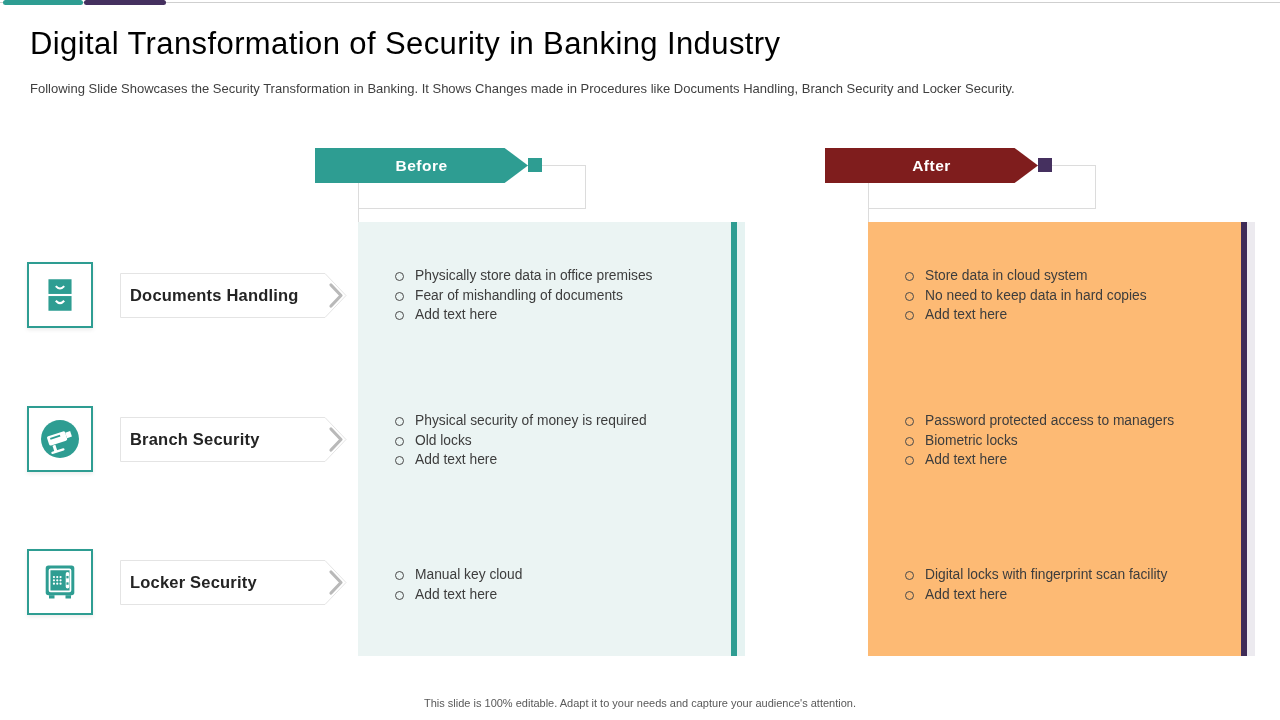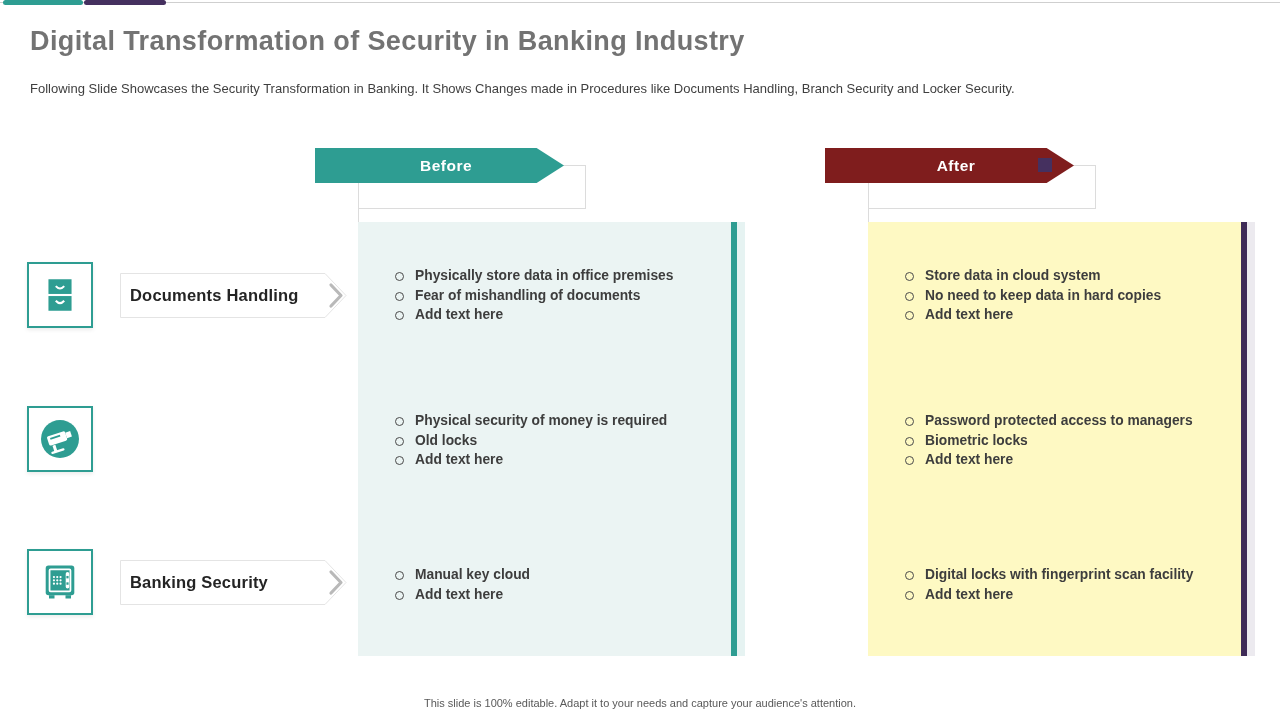--- a/index.html
+++ b/index.html
@@ -6,52 +6,52 @@
   .stage{position:relative;width:1280px;height:720px;background:#ffffff;overflow:hidden;
          font-family:"Liberation Sans","DejaVu Sans",sans-serif;}
 
   
   .top-hairline{position:absolute;top:2px;left:0;width:1280px;height:1px;background:#cfcfcf;}
   .top-seg{position:absolute;top:0;height:5px;border-radius:3px;}
   .top-seg.teal{left:3px;width:80px;background:#2E9D92;}
   .top-seg.purple{left:84px;width:82px;background:#45305F;}
 
   
-  .title{position:absolute;left:30px;top:26px;font-size:27px;font-weight:700;color:#737373;
+  .title{position:absolute;left:30px;top:26px;font-size:31px;font-weight:400;color:#000000;
          letter-spacing:.4px;white-space:nowrap;}
   .subtitle{position:absolute;left:30px;top:81px;font-size:13px;color:#3f3f3f;white-space:nowrap;}
 
   
   .connector{position:absolute;top:165px;width:226px;height:42px;border:1px solid #dcdcdc;z-index:1;}
   .connector.before{left:358px;}
   .connector.after{left:868px;}
   .connector-stub{position:absolute;top:208px;width:1px;height:14px;background:#dcdcdc;z-index:1;}
   .connector-stub.before{left:358px;}
   .connector-stub.after{left:868px;}
 
   
   .banner{position:absolute;top:148px;width:213px;height:35px;z-index:2;
           clip-path:polygon(0 0,89% 0,100% 50%,89% 100%,0 100%);
-          display:flex;align-items:center;padding-left:36px;}
+          display:flex;align-items:center;justify-content:center;}
   .banner .banner-text{width:190px;text-align:center;color:#fff;font-weight:700;font-size:15.5px;letter-spacing:.5px;}
   .banner.before{left:315px;background:#2E9D92;}
   .banner.after{left:825px;background:#7f1d1d;}
   .banner-square{position:absolute;top:158px;width:14px;height:14px;z-index:2;}
   .banner-square.before{left:528px;background:#2E9D92;}
   .banner-square.after{left:1038px;background:#45305F;}
 
   
   .panel{position:absolute;top:222px;width:379px;height:434px;box-sizing:border-box;z-index:1;}
   .panel.before{left:358px;background:#EBF4F3;border-right:6px solid #2E9D92;
                 box-shadow:8px 0 0 rgba(46,157,146,.12);}
-  .panel.after{left:868px;background:#fef9c3;border-right:6px solid #3F2B57;
+  .panel.after{left:868px;background:#fdba74;border-right:6px solid #3F2B57;
                box-shadow:8px 0 0 rgba(69,48,95,.10);}
   .bullets{position:absolute;left:0;right:10px;margin:0;padding:0 0 0 34px;list-style:none;}
   .bullets.g0{top:44px;} .bullets.g1{top:189px;} .bullets.g2{top:343px;}
-  .bullets li{position:relative;padding-left:23px;font-size:13.8px;line-height:19.5px;color:#3d3d3d;font-weight:bold;}
+  .bullets li{position:relative;padding-left:23px;font-size:13.8px;line-height:19.5px;color:#3d3d3d;}
   .bullets li::before{content:"";position:absolute;left:3px;top:6px;width:7px;height:7px;
                       border:1px solid #4a4a4a;border-radius:50%;}
 
   
   .row{position:absolute;left:27px;width:330px;height:66px;}
   .row.r0{top:262px;} .row.r1{top:406px;} .row.r2{top:549px;}
   .icon-box{position:absolute;left:0;top:0;width:66px;height:66px;box-sizing:border-box;
             background:#fff;border:2px solid #2E9D92;display:flex;align-items:center;justify-content:center;
             box-shadow:0 2px 4px rgba(0,0,0,.08);}
   .row-label{position:absolute;left:66px;top:11px;width:232px;height:45px;margin-left:27px;}
@@ -146,20 +146,27 @@
       <svg width="46" height="46" viewBox="0 0 40 40">
         <circle cx="20" cy="20" r="16.5" fill="#2E9D92"></circle>
         <g transform="rotate(-18 20 20)">
           <rect x="9.5" y="14.5" width="16.5" height="8.5" rx="1.5" fill="#fff"></rect>
           <rect x="26" y="16.2" width="4.5" height="5" fill="#fff"></rect>
           <rect x="12" y="16.5" width="9" height="1.6" fill="#2E9D92"></rect>
           <rect x="12" y="23.5" width="2.6" height="6" fill="#fff"></rect>
           <rect x="9" y="28.5" width="12" height="2" rx="1" fill="#fff"></rect>
         </g>
       </svg>
+    </div>
+    <div class="row-label">
+      <svg viewBox="0 0 232 45">
+        <path d="M0.5 0.5 H205 L226 22.5 L205 44.5 H0.5 Z" fill="#ffffff" stroke="#e4e4e4"></path>
+        <polyline points="211,12 221,22.5 211,33" fill="none" stroke="#b9b9b9" stroke-width="3.2" stroke-linecap="round" stroke-linejoin="round"></polyline>
+      </svg>
+      <span class="row-label-text">Branch Security</span>
     </div>
   </div>
 
   <div class="row r2">
     <div class="icon-box">
       <svg width="44" height="44" viewBox="0 0 40 40">
         <rect x="7" y="5" width="26" height="27" rx="2.5" fill="#2E9D92"></rect>
         <rect x="10.5" y="8.5" width="19" height="20" rx="1" fill="none" stroke="#fff" stroke-width="1.6"></rect>
         <g fill="#fff">
           <circle cx="14.5" cy="15.5" r="1"></circle>
@@ -177,19 +184,19 @@
         <rect x="25.8" y="20.3" width="2" height="2.2" fill="#2E9D92"></rect>
         <rect x="10" y="32" width="5" height="3" fill="#2E9D92"></rect>
         <rect x="25" y="32" width="5" height="3" fill="#2E9D92"></rect>
       </svg>
     </div>
     <div class="row-label">
       <svg viewBox="0 0 232 45">
         <path d="M0.5 0.5 H205 L226 22.5 L205 44.5 H0.5 Z" fill="#ffffff" stroke="#e4e4e4"></path>
         <polyline points="211,12 221,22.5 211,33" fill="none" stroke="#b9b9b9" stroke-width="3.2" stroke-linecap="round" stroke-linejoin="round"></polyline>
       </svg>
-      <span class="row-label-text">Banking Security</span>
+      <span class="row-label-text">Locker Security</span>
     </div>
   </div>
 
   <div class="footer">This slide is 100% editable. Adapt it to your needs and capture your audience's attention.</div>
 
 </div>
 
 </body></html>

